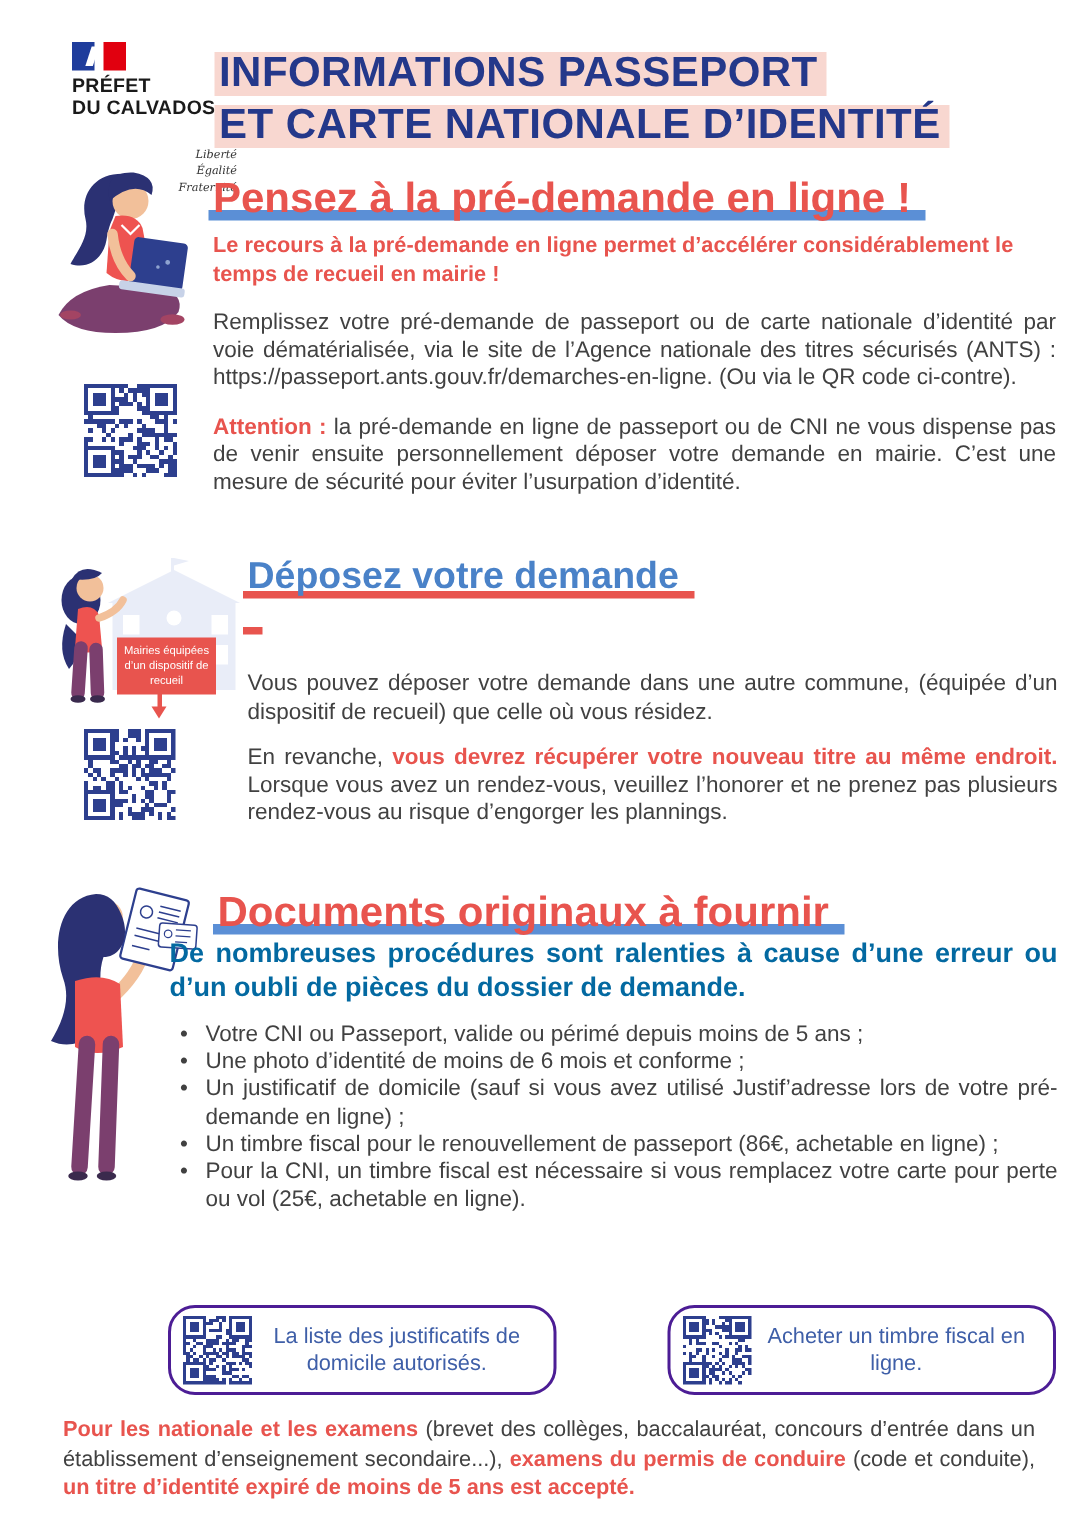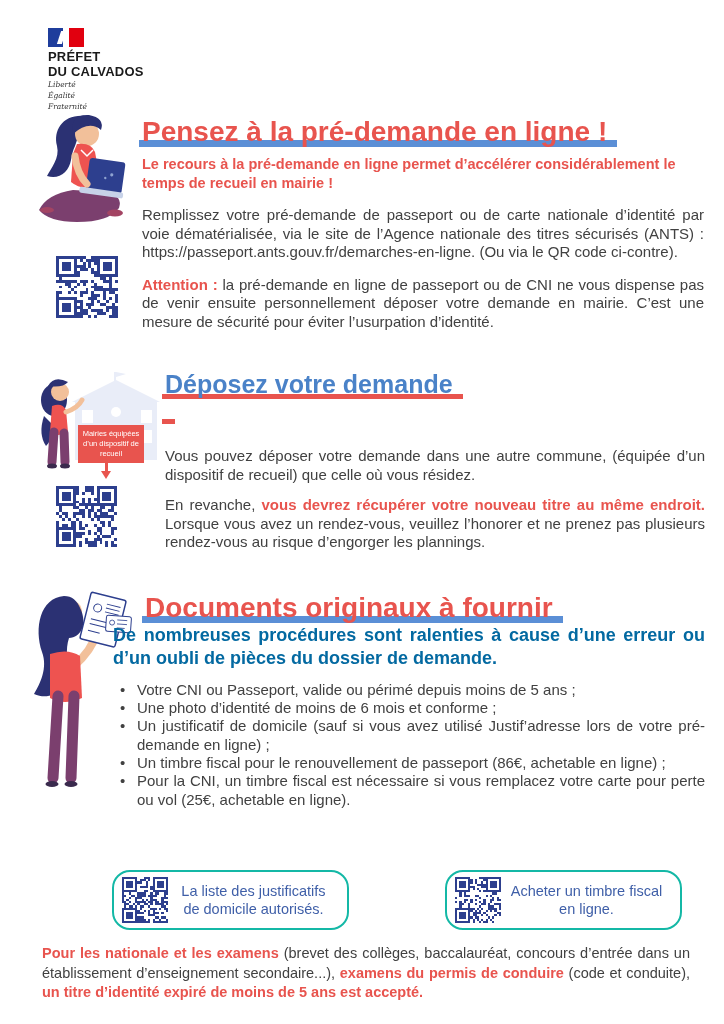--- a/index.html
+++ b/index.html
@@ -6,21 +6,21 @@
   body{width:724px;height:1024px;font-family:"Liberation Sans",sans-serif;-webkit-font-smoothing:antialiased;}
   .page{position:relative;width:724px;height:1024px;background:#fff;overflow:hidden;}
 
   
   .logo{position:absolute;left:48px;top:28px;width:110px;}
   .flag{display:flex;width:36px;height:19px;margin-bottom:3px;}
   .flag .b{width:15px;background:#1f3d9c;position:relative;}
   .flag .b:after{content:'';position:absolute;right:-1px;top:3px;width:5px;height:13px;background:#fff;transform:skewX(-18deg);}
   .flag .r{width:15px;background:#e1000f;margin-left:6px;}
   .region{font-weight:bold;font-size:13px;line-height:1.15;color:#1a1a1a;letter-spacing:.2px;}
-  .motto{margin-top:0;font-family:"DejaVu Serif",serif;font-style:italic;font-size:7.5px;color:#333;line-height:1.45;}
+  .motto{margin-top:18px;font-family:"DejaVu Serif",serif;font-style:italic;font-size:7.5px;color:#333;line-height:1.45;text-align:right;}
 
   .title{position:absolute;left:143px;top:30px;width:565px;font-weight:bold;font-size:28px;line-height:35px;color:#24388a;letter-spacing:.3px;}
   .title .hl{display:inline-block;padding:0 6px 0 3px;background:linear-gradient(180deg,rgba(0,0,0,0) 14%,#f8d7d0 14%,#f8d7d0 97%,rgba(0,0,0,0) 97%);}
 
   
   .body-txt{color:#414141;font-size:15px;line-height:1.24;text-align:justify;}
   .red{color:#e8544e;}
   .bold{font-weight:bold;}
 
   
@@ -58,21 +58,21 @@
   .illu3{position:absolute;left:12px;top:590px;}
   .s3{position:absolute;left:113px;top:592px;width:592px;}
   .s3 .head-wrap{margin-left:32px;}
   .s3 .lead{font-weight:bold;color:#0369a1;font-size:18px;line-height:1.3;text-align:justify;}
   .s3 p.body-txt{margin:13px 0 0 0;}
   .bullets{margin-top:10px;}
   .bullet{position:relative;padding-left:24px;color:#414141;font-size:15px;line-height:1.22;text-align:justify;}
   .bullet .dot{position:absolute;left:7px;top:0;color:#414141;}
 
   
-  .cta{position:absolute;top:870px;height:60px;width:237px;border:2px solid #14b8a6;border-radius:18px;background:#fff;display:flex;align-items:center;box-sizing:border-box;padding:0 8px;}
+  .cta{position:absolute;top:870px;height:60px;width:259px;border:2px solid #4c1d95;border-radius:18px;background:#fff;display:flex;align-items:center;box-sizing:border-box;padding:0 8px;}
   .cta1{left:112px;}
   .cta2{left:445px;}
   .cta .qr{width:46px;height:46px;flex:0 0 46px;}
   .cta .lbl{flex:1;text-align:center;color:#3f5fa8;font-size:14.5px;line-height:1.25;padding:0 4px;}
 
   
   .footer{position:absolute;left:42px;top:944px;width:648px;font-size:14.5px;line-height:1.35;color:#414141;text-align:justify;}
 </style>
 </head>
 <body>
@@ -88,20 +88,24 @@
       <div>PRÉFET</div>
       <div>DU CALVADOS</div>
     </div>
     <div class="motto">
       <div>Liberté</div>
       <div>Égalité</div>
       <div>Fraternité</div>
     </div>
   </div>
 
+  <div class="title">
+    <span class="hl">INFORMATIONS PASSEPORT</span><br>
+    <span class="hl">ET CARTE NATIONALE D’IDENTITÉ</span>
+  </div>
 
   <div class="illu1">
     <svg viewBox="0 0 112 145" width="112" height="145">
       <path d="M60 6 C38 4 28 20 32 36 C35 48 26 58 22 66 C34 70 44 62 46 50 C47 44 48 40 50 36 Z" fill="#2b3173"></path>
       <circle cx="62" cy="24" r="12" fill="#f2c09a"></circle>
       <path d="M48 24 Q44 4 64 5 Q80 8 76 20 Q64 10 48 24 Z" fill="#2b3173"></path>
       <path d="M52 34 Q66 32 70 42 L76 74 Q58 82 46 72 L48 44 Z" fill="#ee5350"></path>
       <path d="M56 40 L62 46 L68 40" stroke="#fff" stroke-width="1.5" fill="none"></path>
       <path d="M14 100 Q22 84 48 80 L82 82 Q98 86 94 98 Q84 112 52 112 Q24 112 14 100 Z" fill="#7b3f6e"></path>
       <g transform="rotate(8 80 70)">

